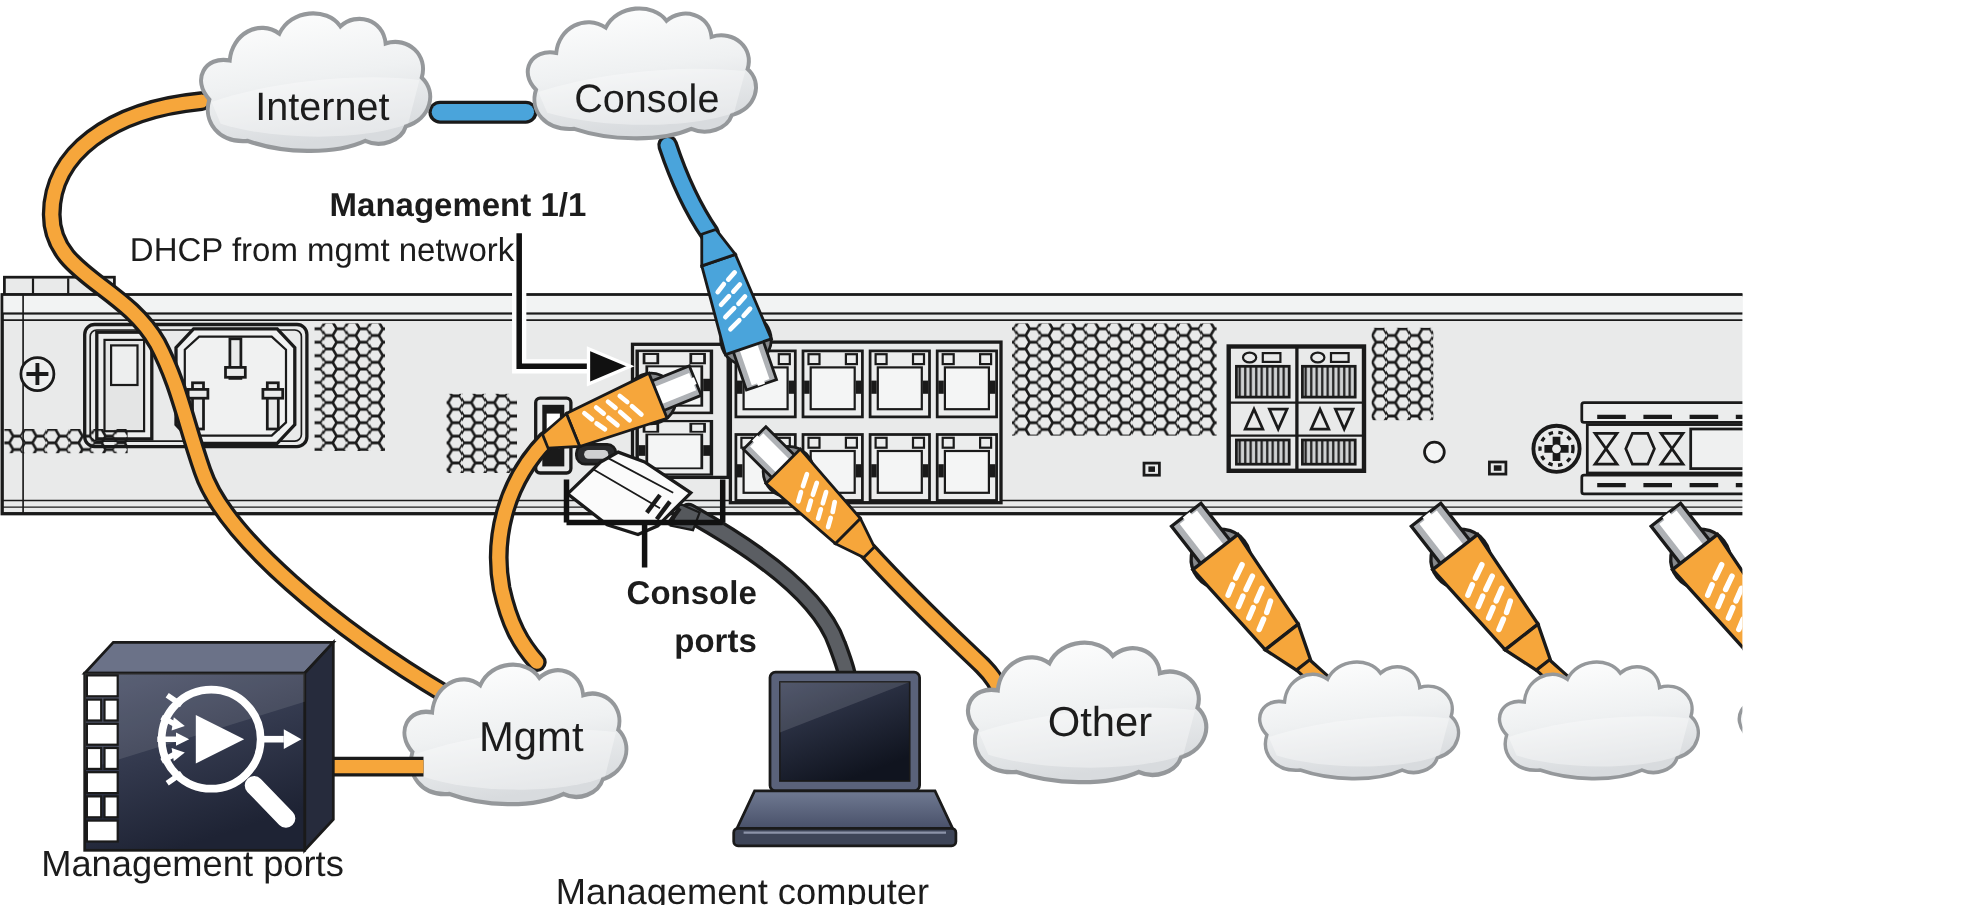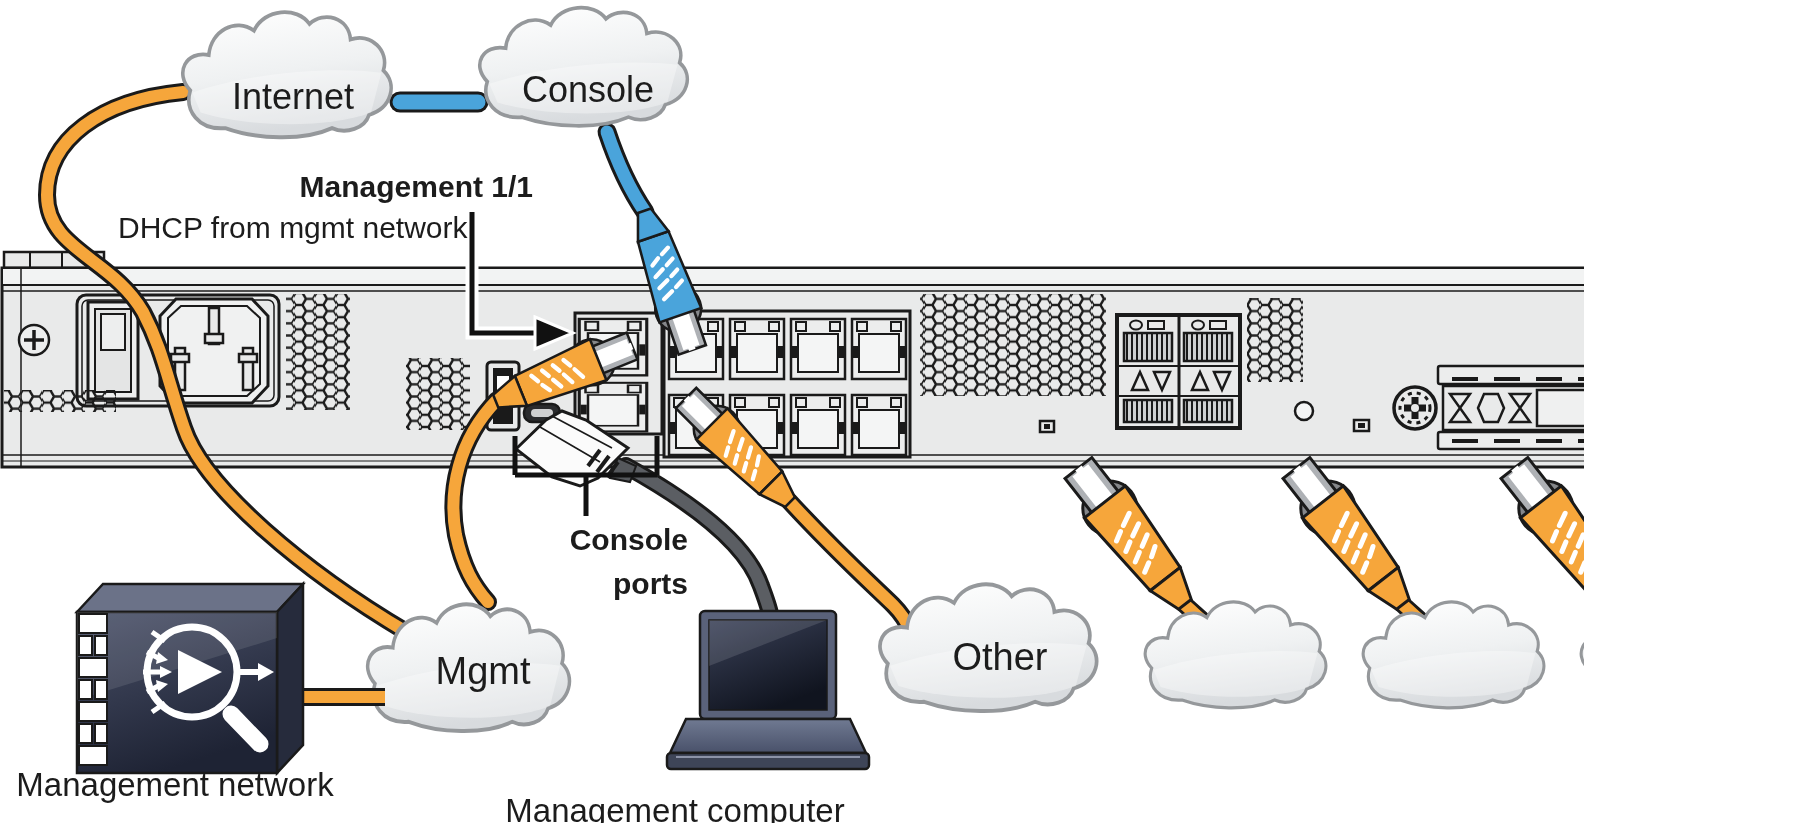--- a/index.html
+++ b/index.html
@@ -320,15 +320,15 @@
 <div class="lbl" style="left:900px;top:636px;width:200px;font-size:38px;">Other</div>
 
 <div class="lbl bold" style="left:233px;top:170px;width:300px;font-size:30px;">Management 1/1</div>
 <div class="lbl" style="left:118px;top:211px;width:306px;font-size:30px;">DHCP from mgmt network</div>
 
 <div class="lbl bold" style="left:488px;top:518px;width:200px;font-size:30px;line-height:44px;">
   <div>Console</div>
   <div>ports</div>
 </div>
 
-<div class="lbl" style="left:5px;top:767px;width:340px;font-size:33px;">Management network</div>
+<div class="lbl" style="left:5px;top:767px;width:340px;font-size:33px;">Management ports</div>
 <div class="lbl" style="left:500px;top:769px;width:350px;font-size:33px;margin-top:24px;">Management computer</div>
 </div>
 
 </body></html>

